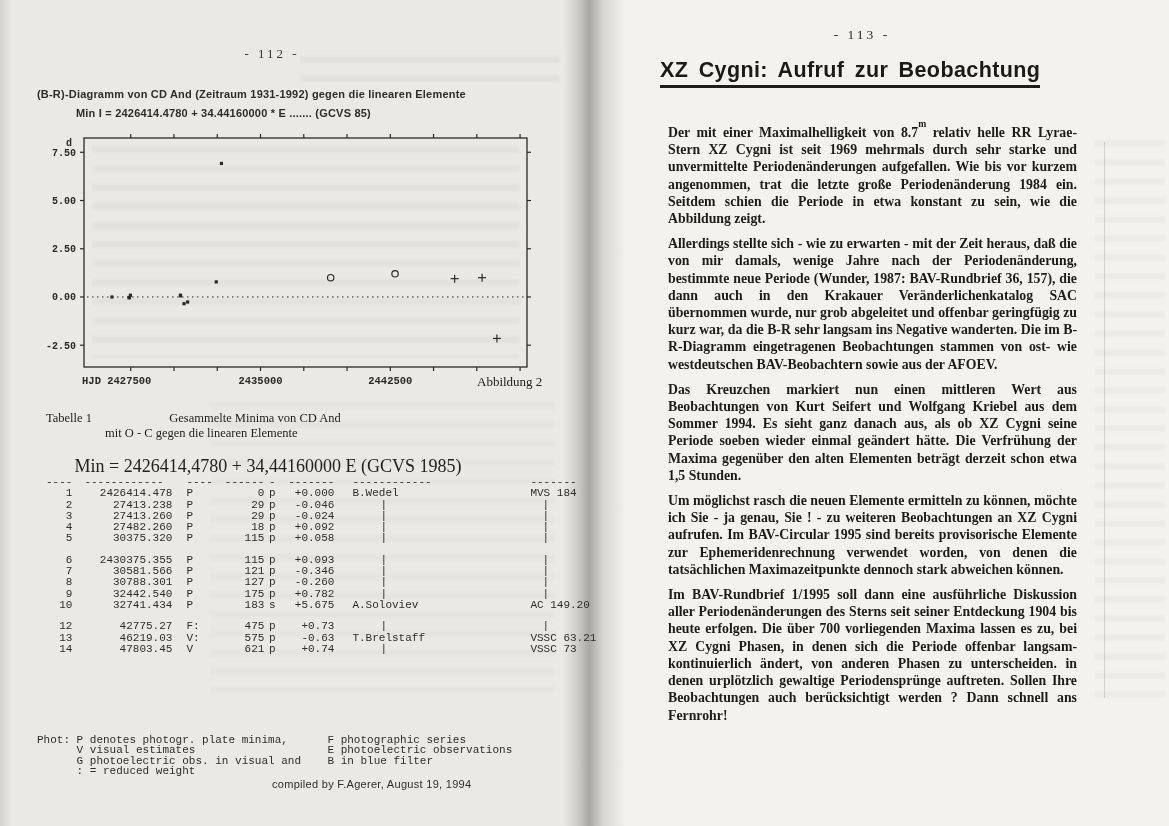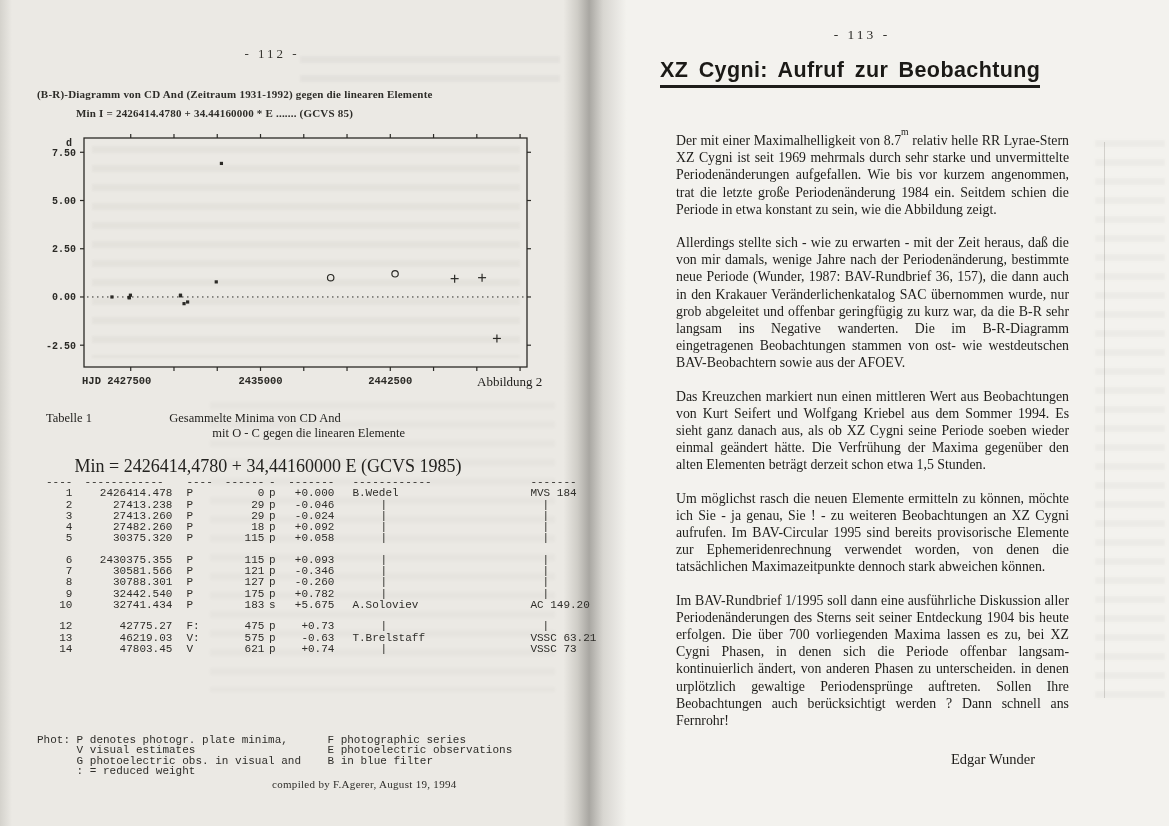--- a/index.html
+++ b/index.html
@@ -8,34 +8,34 @@
     background:linear-gradient(90deg,#ebe9e4 0%,#ebe9e4 48.2%,#cfcdc7 49.4%,#a9a7a2 50.4%,#d8d6d1 51.6%,#f3f2ee 53.6%,#f3f2ee 100%);
     font-family:"Liberation Sans",sans-serif;
   }
   .edge-left{position:absolute;left:0;top:0;width:12px;height:100%;
     background:linear-gradient(90deg,rgba(170,168,160,.35),rgba(170,168,160,0));}
   
   .bleed{position:absolute;background:repeating-linear-gradient(180deg,rgba(112,110,102,.075) 0 7px,rgba(0,0,0,0) 7px 19px);
     filter:blur(1.3px);pointer-events:none;}
   .vline{position:absolute;width:1px;background:rgba(125,122,115,.28);pointer-events:none;}
   
-  .tw{font-family:Liberation Serif, serif;color:#2e2d29;}
+  .tw{font-family:Liberation Sans, sans-serif;color:#2e2d29;}
   .serif{font-family:"Liberation Serif","DejaVu Serif",serif;color:#23221f;}
   .abs{position:absolute;white-space:nowrap;}
   #pageno-112{left:212px;top:46px;width:120px;text-align:center;font:13px "Liberation Serif",serif;
     letter-spacing:3px;color:#36352f;}
   #chart-title{left:37px;top:88px;font-weight:bold;font-size:11px;letter-spacing:.2px;}
   #chart-formula{left:76px;top:107px;font-weight:bold;font-size:11px;letter-spacing:.2px;}
   #br-chart{position:absolute;left:36px;top:130px;}
   #br-chart text{font:bold 10px "Liberation Mono","DejaVu Sans Mono",monospace;fill:#2b2a26;}
   #br-chart text.xlab{font-size:10.5px;}
   #fig-caption{left:477px;top:374px;font-size:13px;}
   #tab-label{left:46px;top:411px;font-size:12.5px;}
   #tab-cap1{left:105px;top:411px;width:300px;text-align:center;font-size:12.5px;}
-  #tab-cap2{left:105px;top:426px;width:300px;text-align:right;font-size:12.5px;}
+  #tab-cap2{left:105px;top:426px;width:300px;text-align:left;font-size:12.5px;}
   #tab-formula{left:68px;top:456px;width:400px;text-align:center;font-size:18px;}
   #minima-table{position:absolute;left:46px;top:477px;border-collapse:collapse;table-layout:fixed;
     font:11px/11.3px "Liberation Mono","DejaVu Sans Mono",monospace;color:#2e2d29;}
   #minima-table th,#minima-table td{padding:0;white-space:nowrap;overflow:visible;font-weight:normal;height:11.3px;}
   #minima-table tr.spacer td{height:10px;}
   .c0{width:26px;text-align:right;}
   .c1{width:88px;text-align:right;}
   .c2{width:34px;text-align:left;padding-left:14px !important;}
   .c3{width:44px;text-align:right;}
   .c4{width:16px;text-align:center;}
@@ -50,21 +50,21 @@
   #compiled-by{left:272px;top:778px;font-size:11px;letter-spacing:.3px;}
   
   #pageno-113{left:802px;top:27px;width:120px;text-align:center;font:13.5px "Liberation Serif",serif;
     letter-spacing:3px;color:#2b2a26;position:absolute;}
   #article-title{position:absolute;left:660px;top:58px;white-space:nowrap;}
   #article-title span{font-family:Liberation Sans, sans-serif;font-weight:bold;font-size:21.5px;
     letter-spacing:.4px;color:#1b1a17;border-bottom:3px solid #1e1d1a;padding-bottom:3px;word-spacing:4px;}
   #article-body{position:absolute;left:660px;top:116px;width:425px;
     font-family:"Liberation Serif","DejaVu Serif",serif;font-size:13.8px;line-height:17.2px;
     text-align:justify;color:#1d1c19;}
-  #article-body p{margin:16px;}
+  #article-body p{margin:8px;font-weight:bold;}
   #article-body sup{font-size:70%;position:relative;top:-.45em;line-height:0;}
   #signature{margin-top:22px !important;text-align:right;padding-right:34px;font-size:14.5px;}
 </style>
 </head>
 <body>
 
 <div class="canvas">
   <div class="edge-left"></div>
 
   <div>
@@ -321,16 +321,15 @@
     <div id="article-title">
       <span>XZ Cygni:  Aufruf zur Beobachtung</span>
     </div>
 
     <div id="article-body">
       <p><span>Der mit einer Maximalhelligkeit von 8.7</span><sup>m</sup><span> relativ helle RR Lyrae-Stern XZ Cygni ist seit 1969 mehrmals durch sehr starke und unvermittelte Periodenänderungen aufgefallen. Wie bis vor kurzem angenommen, trat die letzte große Periodenänderung 1984 ein. Seitdem schien die Periode in etwa konstant zu sein, wie die Abbildung zeigt.</span></p>
       <p>Allerdings stellte sich - wie zu erwarten - mit der Zeit heraus, daß die von mir damals, wenige Jahre nach der Periodenänderung, bestimmte neue Periode (Wunder, 1987: BAV-Rundbrief 36, 157), die dann auch in den Krakauer Veränderlichenkatalog SAC übernommen wurde, nur grob abgeleitet und offenbar geringfügig zu kurz war, da die B-R sehr langsam ins Negative wanderten. Die im B-R-Diagramm eingetragenen Beobachtungen stammen von ost- wie westdeutschen BAV-Beobachtern sowie aus der AFOEV.</p>
       <p>Das Kreuzchen markiert nun einen mittleren Wert aus Beobachtungen von Kurt Seifert und Wolfgang Kriebel aus dem Sommer 1994. Es sieht ganz danach aus, als ob XZ Cygni seine Periode soeben wieder einmal geändert hätte. Die Verfrühung der Maxima gegenüber den alten Elementen beträgt derzeit schon etwa 1,5 Stunden.</p>
       <p>Um möglichst rasch die neuen Elemente ermitteln zu können, möchte ich Sie - ja genau, Sie ! - zu weiteren Beobachtungen an XZ Cygni aufrufen. Im BAV-Circular 1995 sind bereits provisorische Elemente zur Ephemeridenrechnung verwendet worden, von denen die tatsächlichen Maximazeitpunkte dennoch stark abweichen können.</p>
       <p>Im BAV-Rundbrief 1/1995 soll dann eine ausführliche Diskussion aller Periodenänderungen des Sterns seit seiner Entdeckung 1904 bis heute erfolgen. Die über 700 vorliegenden Maxima lassen es zu, bei XZ Cygni Phasen, in denen sich die Periode offenbar langsam-kontinuierlich ändert, von anderen Phasen zu unterscheiden. in denen urplötzlich gewaltige Periodensprünge auftreten. Sollen Ihre Beobachtungen auch berücksichtigt werden ?  Dann schnell ans Fernrohr!</p>
-      <p id="signature">Edgar Wunder</p>
     </div>
   </div>
 </div>
 
 </body></html>

